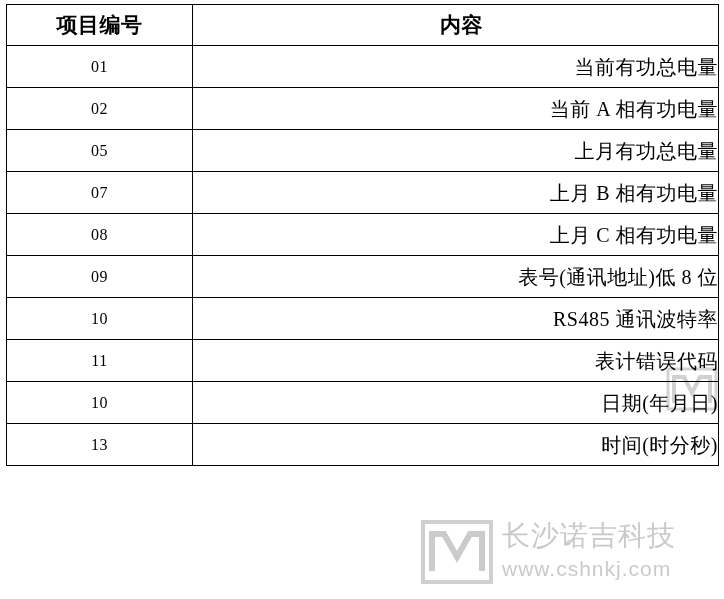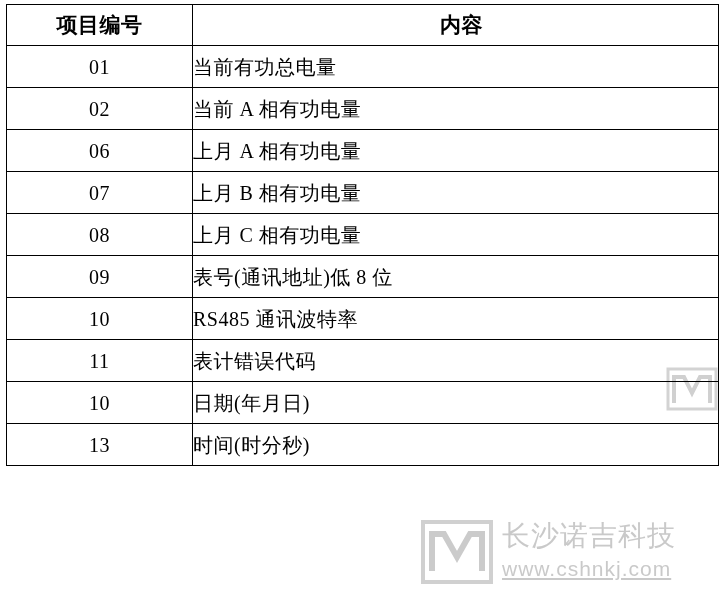--- a/index.html
+++ b/index.html
@@ -40,28 +40,28 @@
   table.spec-table th,
   table.spec-table td {
     border: 1px solid #000000;
     padding: 0;
     vertical-align: middle;
     background: transparent;
   }
 
   .cell-id {
     text-align: center;
-    font-size: 20px;
+    font-size: 16px;
     line-height: 1.0;
     height: 41px;
     letter-spacing: 0.5px;
   }
 
   .cell-desc {
-    text-align: left;
+    text-align: right;
     font-size: 20px;
     line-height: 1.0;
     height: 41px;
     padding-left: 16px;
     letter-spacing: 0.5px;
   }
 
   .header-row .cell-id,
   .header-row .cell-desc {
     height: 40px;
@@ -122,21 +122,20 @@
     color: #c4c4c4;
   }
 
   .wm-url {
     font-size: 21px;
     font-family: "Liberation Sans", sans-serif;
     letter-spacing: 1px;
     line-height: 1.2;
     margin-top: 4px;
     color: #c4c4c4;
-    text-decoration: underline;
   }
 </style>
 </head>
 <body>
 
 <div class="page">
 
   <table class="spec-table">
     <colgroup>
       <col class="col-id">
@@ -151,22 +150,22 @@
     <tbody>
       <tr>
         <td class="cell-id">01</td>
         <td class="cell-desc">当前有功总电量</td>
       </tr>
       <tr>
         <td class="cell-id">02</td>
         <td class="cell-desc">当前 A 相有功电量</td>
       </tr>
       <tr>
-        <td class="cell-id">06</td>
-        <td class="cell-desc">上月 A 相有功电量</td>
+        <td class="cell-id">05</td>
+        <td class="cell-desc">上月有功总电量</td>
       </tr>
       <tr>
         <td class="cell-id">07</td>
         <td class="cell-desc">上月 B 相有功电量</td>
       </tr>
       <tr>
         <td class="cell-id">08</td>
         <td class="cell-desc">上月 C 相有功电量</td>
       </tr>
       <tr>

